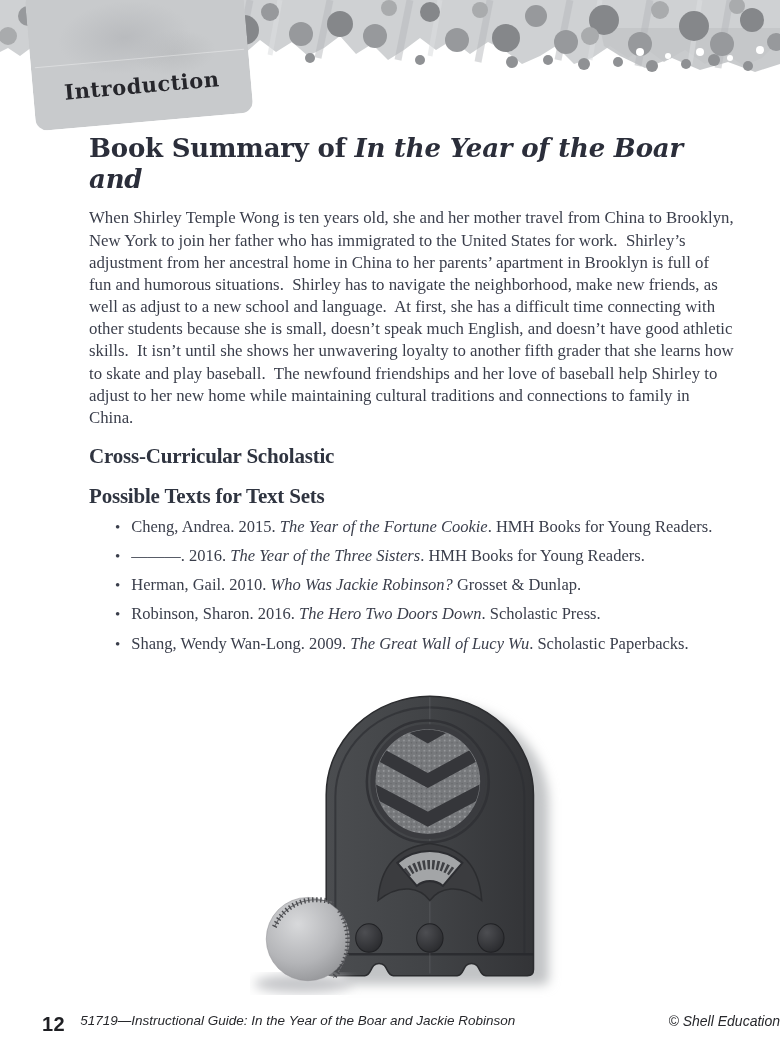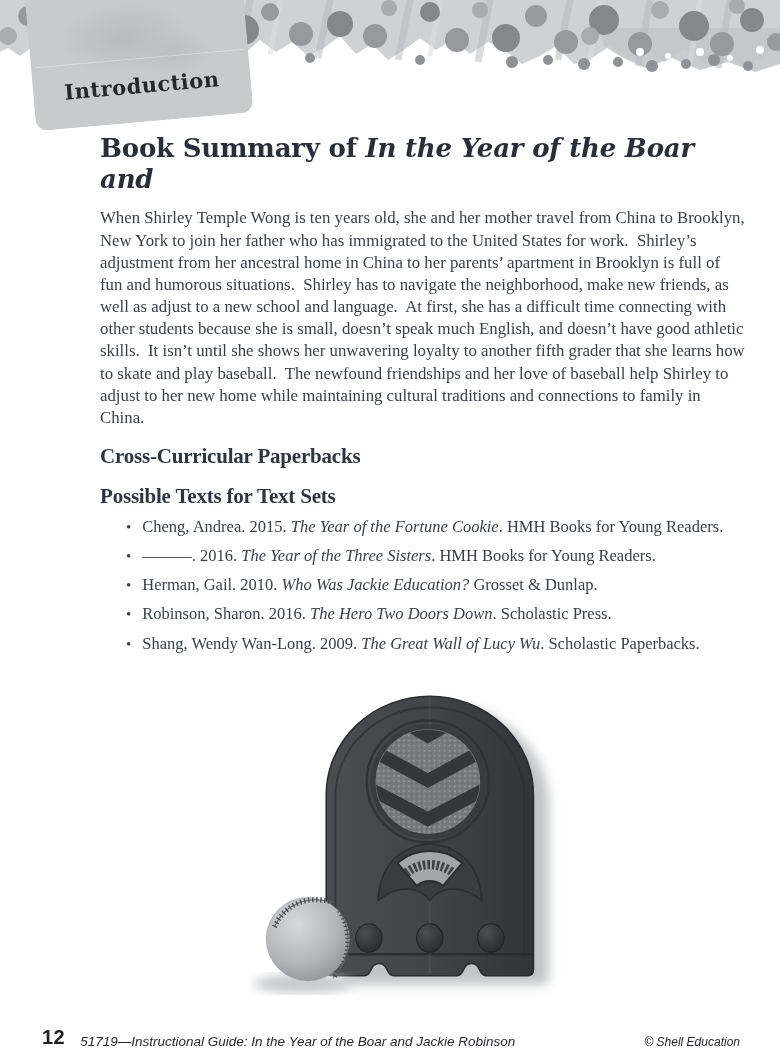--- a/index.html
+++ b/index.html
@@ -19,21 +19,21 @@
     border-radius:12px;
     transform:rotate(-5deg);
   }
   .tab::after{content:"";position:absolute;left:4px;right:4px;top:74px;border-top:1px solid rgba(255,255,255,.35);}
   .tab-label{
     position:absolute;left:0;right:0;bottom:24px;text-align:center;
     font-family:"DejaVu Serif",serif;font-weight:bold;font-size:21px;letter-spacing:.5px;
     color:#26262b;
   }
   
-  .content{position:absolute;left:100px;top:133px;width:654px;z-index:3;}
+  .content{position:absolute;left:89px;top:133px;width:654px;z-index:3;}
   .title{
     font-family:"DejaVu Serif",serif;font-weight:bold;font-size:26px;line-height:1.18;
     color:var(--title_ink,#2b2e3a);margin:0 0 13px 0;letter-spacing:-.2px;
   }
   .title i{font-style:italic;}
   .bodytext{
     font-size:16.8px;line-height:1.32;margin:0 9px 10px 0;white-space:pre-wrap;
     color:var(--ink,#3a3e4b);
   }
   h2.section{
@@ -42,25 +42,25 @@
   }
   ul.textsets{list-style:none;margin:6px 0 0 0;padding:0 0 0 26px;}
   ul.textsets li{display:flex;gap:11px;margin-bottom:8.5px;font-size:16.5px;line-height:1.25;}
   ul.textsets .marker{font-size:15px;line-height:1.35;color:var(--ink,#3a3e4b);}
   ul.textsets i{font-style:italic;}
   
   .illustration{position:absolute;left:250px;top:683px;width:315px;height:315px;z-index:3;}
   
   .footer{
     position:absolute;left:0;right:0;top:1013px;height:36px;z-index:3;
-    display:flex;align-items:flex-end;font-family:"Liberation Sans",sans-serif;
+    display:flex;align-items:flex-start;font-family:"Liberation Sans",sans-serif;
   }
   .page-num{margin-left:42px;font-size:20px;font-weight:600;letter-spacing:.5px;color:#1e1f23;font-style:normal;}
   .footer-left{margin-left:15px;font-size:13.5px;font-style:italic;color:var(--footer_ink,#27282c);}
-  .footer-right{margin-left:auto;margin-right:40px;font-size:12px;font-style:italic;color:var(--footer_ink,#27282c);}
+  .footer-right{margin-left:auto;font-size:14px;font-style:italic;color:var(--footer_ink,#27282c);}
 </style>
 </head>
 <body>
 
 <div class="page" style="--ink: #3a3e4b; --heading: #2f3440; --title_ink: #2b2e3a; --tab_bg: #c8cacc; --footer_ink: #27282c;">
 
   <svg class="band" viewBox="0 0 780 90" aria-hidden="true">
     <path fill="#cfd1d3" d="M0 0 H780 V40 L762 58 744 66 726 54 705 64 685 50 664 62 645 48 628 58 610 46 592 58 574 64 556 46 540 56 522 64 504 50 488 42 470 54 452 40 436 50 420 38 404 50 388 60 372 44 356 54 340 36 324 48 308 56 292 42 276 52 260 40 244 54 228 36 212 46 196 38 180 52 164 42 148 56 132 44 116 58 100 46 84 60 68 48 52 58 36 44 20 56 8 48 0 52 Z"></path>
     <path fill="#c3c5c8" opacity=".9" d="M600 28 H780 V64 L755 72 728 62 700 70 672 58 645 68 620 56 604 46 Z"></path>
     <g stroke="#b7b9bc" stroke-width="7" opacity=".5">
@@ -142,35 +142,35 @@
     <div class="tab-label">Introduction</div>
   </div>
 
   <div class="content">
     <h1 class="title">
         <div><span>Book Summary of </span><i>In the Year of the Boar and</i></div>
       </h1>
 
     <p class="bodytext">When Shirley Temple Wong is ten years old, she and her mother travel from China to Brooklyn, New York to join her father who has immigrated to the United States for work.  Shirley’s adjustment from her ancestral home in China to her parents’ apartment in Brooklyn is full of fun and humorous situations.  Shirley has to navigate the neighborhood, make new friends, as well as adjust to a new school and language.  At first, she has a difficult time connecting with other students because she is small, doesn’t speak much English, and doesn’t have good athletic skills.  It isn’t until she shows her unwavering loyalty to another fifth grader that she learns how to skate and play baseball.  The newfound friendships and her love of baseball help Shirley to adjust to her new home while maintaining cultural traditions and connections to family in China.</p>
 
-    <h2 class="section">Cross-Curricular Paperbacks</h2>
+    <h2 class="section">Cross-Curricular Scholastic</h2>
 
     <h2 class="section">Possible Texts for Text Sets</h2>
     <ul class="textsets">
         <li>
           <span class="marker">•</span>
           <span><span>Cheng, Andrea. 2015. </span><i>The Year of the Fortune Cookie</i><span>. HMH Books for Young Readers.</span></span>
         </li>
         <li>
           <span class="marker">•</span>
           <span><span>———. 2016. </span><i>The Year of the Three Sisters</i><span>. HMH Books for Young Readers.</span></span>
         </li>
         <li>
           <span class="marker">•</span>
-          <span><span>Herman, Gail. 2010. </span><i>Who Was Jackie Education?</i><span> Grosset &amp; Dunlap.</span></span>
+          <span><span>Herman, Gail. 2010. </span><i>Who Was Jackie Robinson?</i><span> Grosset &amp; Dunlap.</span></span>
         </li>
         <li>
           <span class="marker">•</span>
           <span><span>Robinson, Sharon. 2016. </span><i>The Hero Two Doors Down</i><span>. Scholastic Press.</span></span>
         </li>
         <li>
           <span class="marker">•</span>
           <span><span>Shang, Wendy Wan-Long. 2009. </span><i>The Great Wall of Lucy Wu</i><span>. Scholastic Paperbacks.</span></span>
         </li>
       </ul>

